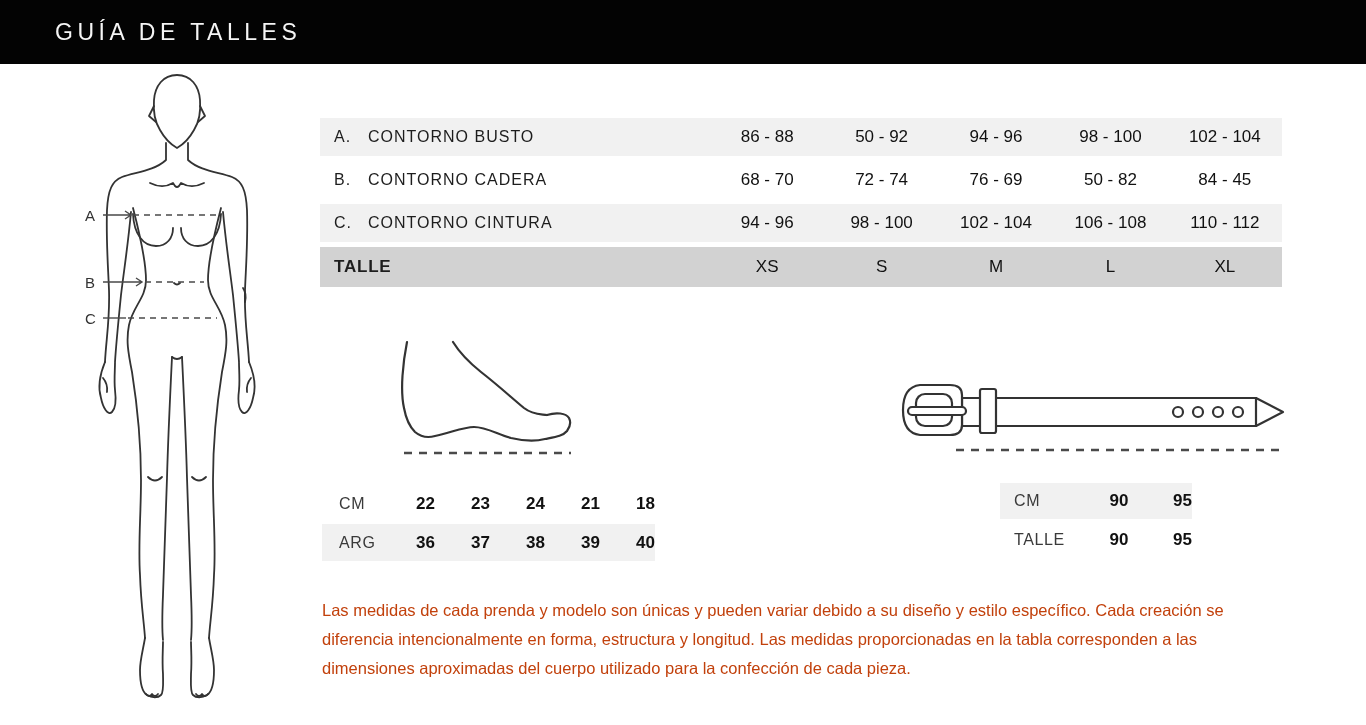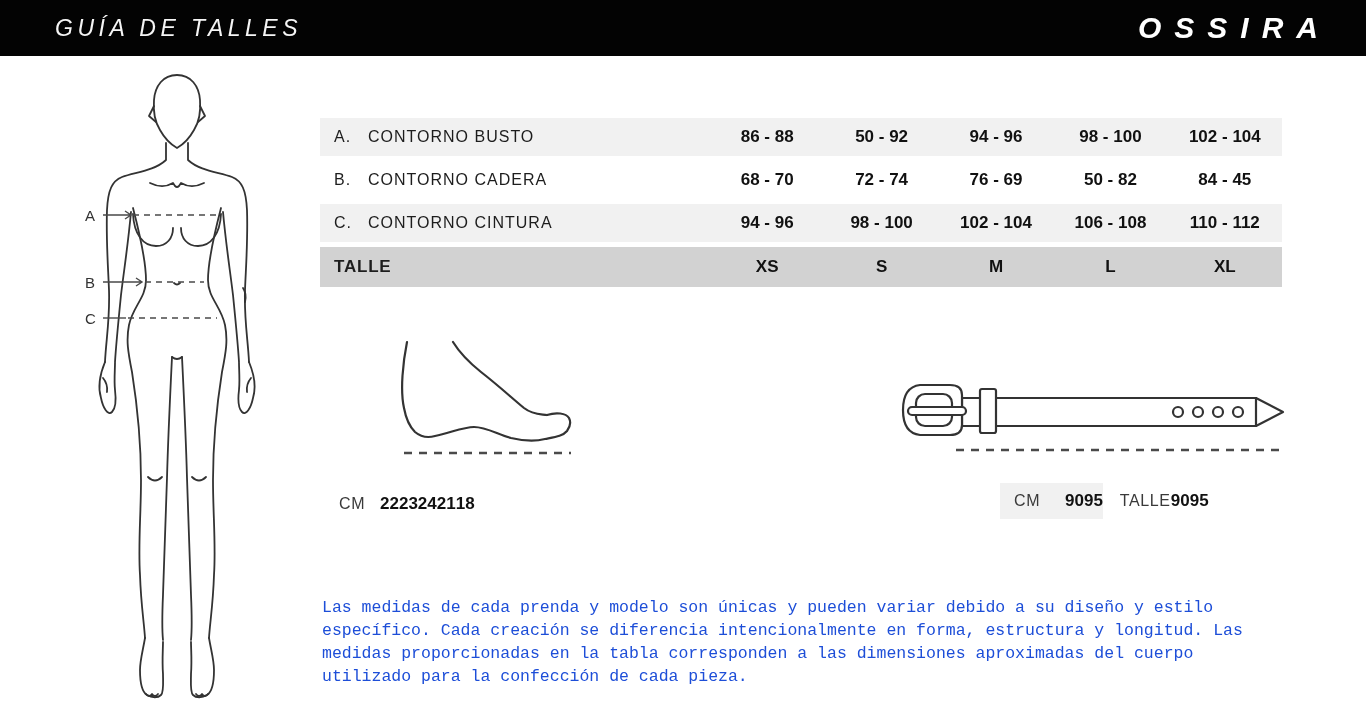--- a/index.html
+++ b/index.html
@@ -1,76 +1,75 @@
 <!DOCTYPE html>
 <html><head>
 <meta charset="utf-8">
 <style>
   html,body{margin:0;padding:0;background:#ffffff;}
   body{font-family:"Liberation Sans",sans-serif;color:#1c1c1c;}
   .canvas{position:relative;width:1366px;height:725px;background:#fff;overflow:hidden;}
 
   
-  .topbar{position:absolute;left:0;top:0;width:1366px;height:56px;background:#030303;
+  .topbar{position:absolute;left:0;top:0;width:1366px;height:64px;background:#030303;
           display:flex;align-items:center;justify-content:space-between;box-sizing:border-box;
-          padding:0 35px 0 55px;font-style:italic;}
+          padding:0 35px 0 55px;}
   .topbar .title{color:#f5f5f5;font-size:23px;font-weight:400;letter-spacing:4.5px;}
   .topbar .brand{color:#ffffff;font-size:30px;font-weight:700;letter-spacing:13px;}
 
   
   .figure-wrap{position:absolute;left:70px;top:62px;width:240px;height:650px;}
   .figure-wrap svg{display:block;}
   .fig-line{fill:none;stroke:#333;stroke-width:1.8;stroke-linecap:round;stroke-linejoin:round;}
   .measure-dash{fill:none;stroke:#4a4a4a;stroke-width:1.5;stroke-dasharray:6 5;}
   .measure-arrow{fill:none;stroke:#4a4a4a;stroke-width:1.4;}
   .measure-text{font-family:"Liberation Sans",sans-serif;font-size:15px;fill:#333;}
 
   
   .size-table{position:absolute;left:320px;top:118px;width:962px;display:flex;flex-direction:column;gap:5px;}
   .st-row{display:flex;align-items:center;height:38px;}
   .st-row.gray{background:#f1f1f1;}
   .st-row.talle{background:#d2d2d2;height:40px;}
   .st-label{flex:0 0 390px;box-sizing:border-box;padding-left:14px;font-size:16px;letter-spacing:1px;color:#1d1d1d;display:flex;}
   .st-prefix{display:inline-block;width:34px;}
-  .st-val{flex:1;text-align:center;font-weight:700;font-size:17px;color:#111;}
+  .st-val{flex:1;text-align:center;font-weight:400;font-size:17px;color:#111;}
   .st-row.talle .st-label{font-weight:700;font-size:17px;letter-spacing:0.8px;}
 
   
-  .mini-table{position:absolute;display:flex;flex-direction:row;}
+  .mini-table{position:absolute;display:flex;flex-direction:column;}
   .mt-row{display:flex;align-items:center;}
   .mt-row.gray{background:#f1f1f1;}
   .mt-label{box-sizing:border-box;font-size:16px;color:#3a3a3a;letter-spacing:0.6px;}
-  .mt-val{flex:1;text-align:left;font-weight:700;font-size:17px;color:#111;}
+  .mt-val{flex:1;text-align:right;font-weight:700;font-size:17px;color:#111;}
 
   .shoe-table{left:322px;top:485px;width:333px;gap:2px;}
   .shoe-table .mt-row{height:37px;}
   .shoe-table .mt-label{flex:0 0 58px;padding-left:17px;}
 
   .belt-table{left:1000px;top:483px;width:192px;gap:3px;}
   .belt-table .mt-row{height:36px;}
   .belt-table .mt-label{flex:0 0 65px;padding-left:14px;}
 
   
   .foot-wrap{position:absolute;left:395px;top:335px;width:185px;height:125px;}
   .belt-wrap{position:absolute;left:895px;top:378px;width:395px;height:82px;}
   .draw-line{fill:none;stroke:#333;stroke-width:2.2;stroke-linecap:round;stroke-linejoin:round;}
   .draw-fill{fill:#ffffff;stroke:#333;stroke-width:2.2;stroke-linejoin:round;}
   .ground-dash{fill:none;stroke:#4a4a4a;stroke-width:2.4;stroke-dasharray:8 7;}
 
   
-  .footnote{position:absolute;left:322px;top:596px;width:950px;font-size:16.5px;line-height:23px;color:#1d4ed8;font-family:Liberation Mono, monospace;}
+  .footnote{position:absolute;left:322px;top:596px;width:950px;font-size:16.5px;line-height:29px;color:#c2410c;}
 </style>
 </head>
 <body>
 
 <div class="canvas">
 
   <div class="topbar">
     <div class="title">GUÍA DE TALLES</div>
-    <div class="brand">OSSIRA</div>
   </div>
 
   <div class="figure-wrap">
     <svg width="240" height="650" viewBox="70 62 240 650">
 
       <path class="fig-line" d="M 177,75 C 191,75 199,86 200,100 C 201,112 199,122 194,130 C 189,139 184,144 177,148 C 170,144 165,139 160,130 C 155,122 153,112 154,100 C 155,86 163,75 177,75 Z"></path>
       <path class="fig-line" d="M 154,106 L 149,116 L 156,122"></path>
       <path class="fig-line" d="M 200,106 L 205,116 L 198,122"></path>
 
       <path class="fig-line" d="M 166,143 L 166,160 C 154,171 136,172 122,177 C 112,181 108,190 107,210 C 106,240 108,265 109,290 C 110,320 106,340 105,362"></path>
@@ -176,20 +175,28 @@
   </div>
 
   <div class="mini-table shoe-table">
     <div class="mt-row">
       <div class="mt-label">CM</div>
       <div class="mt-val">22</div>
       <div class="mt-val">23</div>
       <div class="mt-val">24</div>
       <div class="mt-val">21</div>
       <div class="mt-val">18</div>
+    </div>
+    <div class="mt-row gray">
+      <div class="mt-label">ARG</div>
+      <div class="mt-val">36</div>
+      <div class="mt-val">37</div>
+      <div class="mt-val">38</div>
+      <div class="mt-val">39</div>
+      <div class="mt-val">40</div>
     </div>
   </div>
 
   <div class="belt-wrap">
     <svg width="395" height="82" viewBox="895 378 395 82">
       <path class="draw-fill" d="M 962,398 L 1256,398 L 1283,412 L 1256,426 L 962,426 Z"></path>
       <path class="draw-line" d="M 1256,398 L 1256,426"></path>
       <circle class="draw-line" cx="1178" cy="412" r="5"></circle>
       <circle class="draw-line" cx="1198" cy="412" r="5"></circle>
       <circle class="draw-line" cx="1218" cy="412" r="5"></circle>

